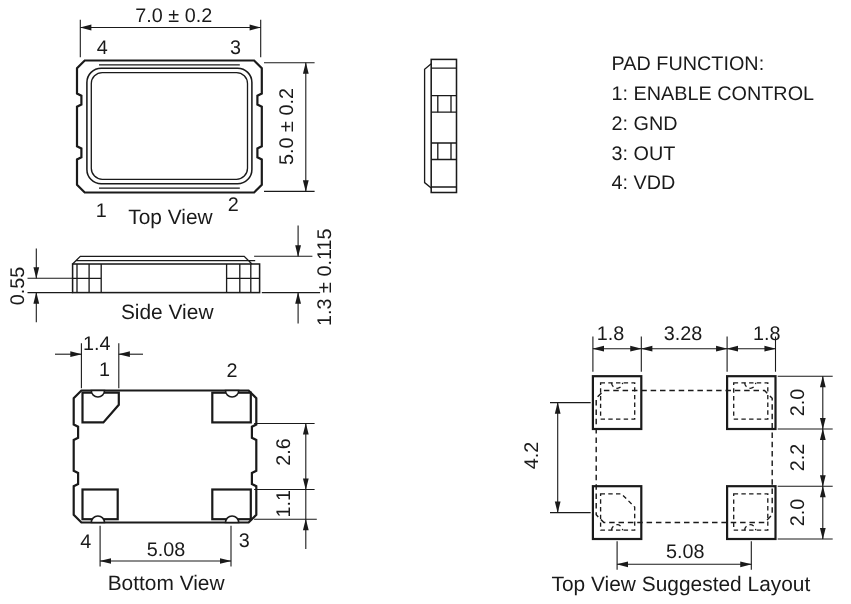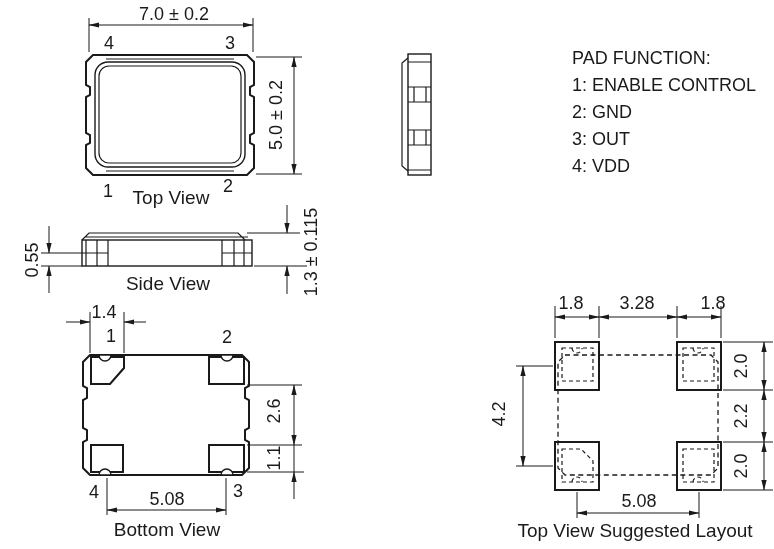--- a/index.html
+++ b/index.html
@@ -1,16 +1,16 @@
 <!DOCTYPE html>
 <html><head>
 <meta charset="utf-8">
 <style>
   html,body{margin:0;padding:0;background:#fff;}
-  #stage{position:relative;width:758px;height:549px;background:#fff;overflow:hidden;padding-left:16px;}
+  #stage{position:relative;width:758px;height:549px;background:#fff;overflow:hidden;}
   svg text{font-family:"Liberation Sans","DejaVu Sans",sans-serif;fill:#1a1a1a;font-size:18px;}
   svg .cap{font-size:19px;}
   svg .pf{font-size:18px;}
   .ln{stroke:#1a1a1a;stroke-width:1;fill:none;}
   .ol{stroke:#1a1a1a;stroke-width:2;fill:none;}
   .olw{stroke:#1a1a1a;stroke-width:2;fill:#fff;}
   .md{stroke:#1a1a1a;stroke-width:1.4;fill:none;}
   .th{stroke:#1a1a1a;stroke-width:1.2;fill:none;}
   .wn{stroke:#1a1a1a;stroke-width:1.4;fill:#fff;}
   .dsh{stroke:#1a1a1a;stroke-width:1.3;fill:none;stroke-dasharray:5 3.5;}

